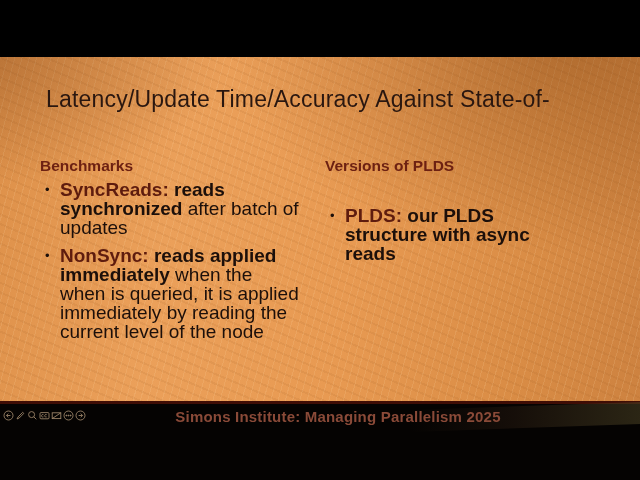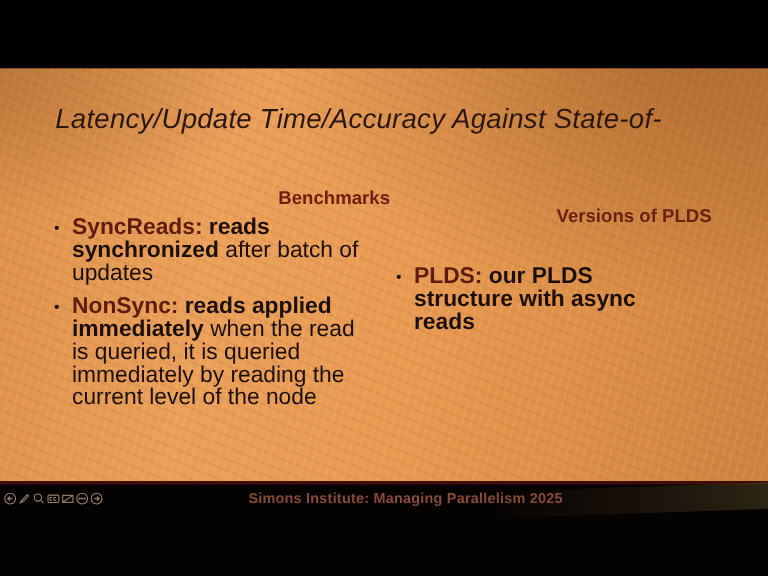--- a/index.html
+++ b/index.html
@@ -22,21 +22,21 @@
   }
   .slide-title{
     position:absolute;left:46px;top:27px;width:508px;
     font-size:23px;line-height:30px;font-weight:400;
     letter-spacing:0.2px;
   }
   .col{position:absolute;top:99px;}
   .col-left{left:40px;width:285px;}
   .col-right{left:325px;width:268px;}
   .col-heading{
-    font-size:15.5px;font-weight:700;text-align:right;line-height:19px;
+    font-size:15.5px;font-weight:700;text-align:left;line-height:19px;
   }
   .bullets{list-style:none;margin:0;padding:0;}
   .col-left  .bullets{margin-top:5px;width:262px;}
   .col-right .bullets{margin-top:31px;width:250px;}
   .bullets li{
     position:relative;padding-left:20px;
     font-size:19px;line-height:19px;margin-bottom:9px;
   }
   .bullets li::before{
     content:"\2022";position:absolute;left:5px;top:0;
@@ -49,50 +49,50 @@
     position:absolute;left:0;top:404px;width:640px;height:76px;
     background:#050302;
   }
   .footer-smudge{
     position:absolute;right:0;top:2px;width:230px;height:22px;
     background:linear-gradient(to left, rgba(75,66,36,0.55), rgba(60,40,25,0.30) 55%, rgba(0,0,0,0));
     transform:skewY(-2deg);
   }
   .footer-caption{
     position:absolute;left:36px;right:0;top:4px;text-align:center;
-    font-size:12px;font-weight:700;color:#8a4a38;letter-spacing:0.2px;
+    font-size:15px;font-weight:700;color:#8a4a38;letter-spacing:0.2px;
   }
   .toolbar{
     position:absolute;left:3px;top:6px;display:flex;gap:1px;align-items:center;
   }
   .toolbar .tb{width:11px;height:11px;display:inline-block;cursor:pointer;}
   .toolbar svg{display:block;}
 </style>
 </head>
 <body>
 
 <div class="slide">
-  <div class="slide-title" style="color:#2a1710;font-style:italic;">
+  <div class="slide-title" style="color:#2a1710;">
     <div>Latency/Update Time/Accuracy Against State-of-</div>
   </div>
 
   <div class="col col-left">
     <div class="col-heading" style="color:#6d2112;">Benchmarks</div>
     <ul class="bullets" style="color:#1c0f0a;">
       <li>
         <span class="term" style="color:#5e1c0e;">SyncReads: </span><span class="bold">reads synchronized </span><span>after batch of updates</span>
       </li>
       <li>
-        <span class="term" style="color:#5e1c0e;">NonSync: </span><span class="bold">reads applied immediately </span><span>when the read is queried, it is queried immediately by reading the current level of the node</span>
+        <span class="term" style="color:#5e1c0e;">NonSync: </span><span class="bold">reads applied immediately </span><span>when the when is queried, it is applied immediately by reading the current level of the node</span>
       </li>
     </ul>
   </div>
 
   <div class="col col-right">
-    <div class="col-heading" style="color:#6d2112;margin-top:15px;">Versions of PLDS</div>
+    <div class="col-heading" style="color:#6d2112;">Versions of PLDS</div>
     <ul class="bullets" style="color:#1c0f0a;">
       <li>
         <span class="term" style="color:#5e1c0e;">PLDS: </span><span class="bold">our PLDS structure with async reads</span><span></span>
       </li>
     </ul>
   </div>
 </div>
 
 <div class="footer">
   <div class="footer-smudge"></div>

